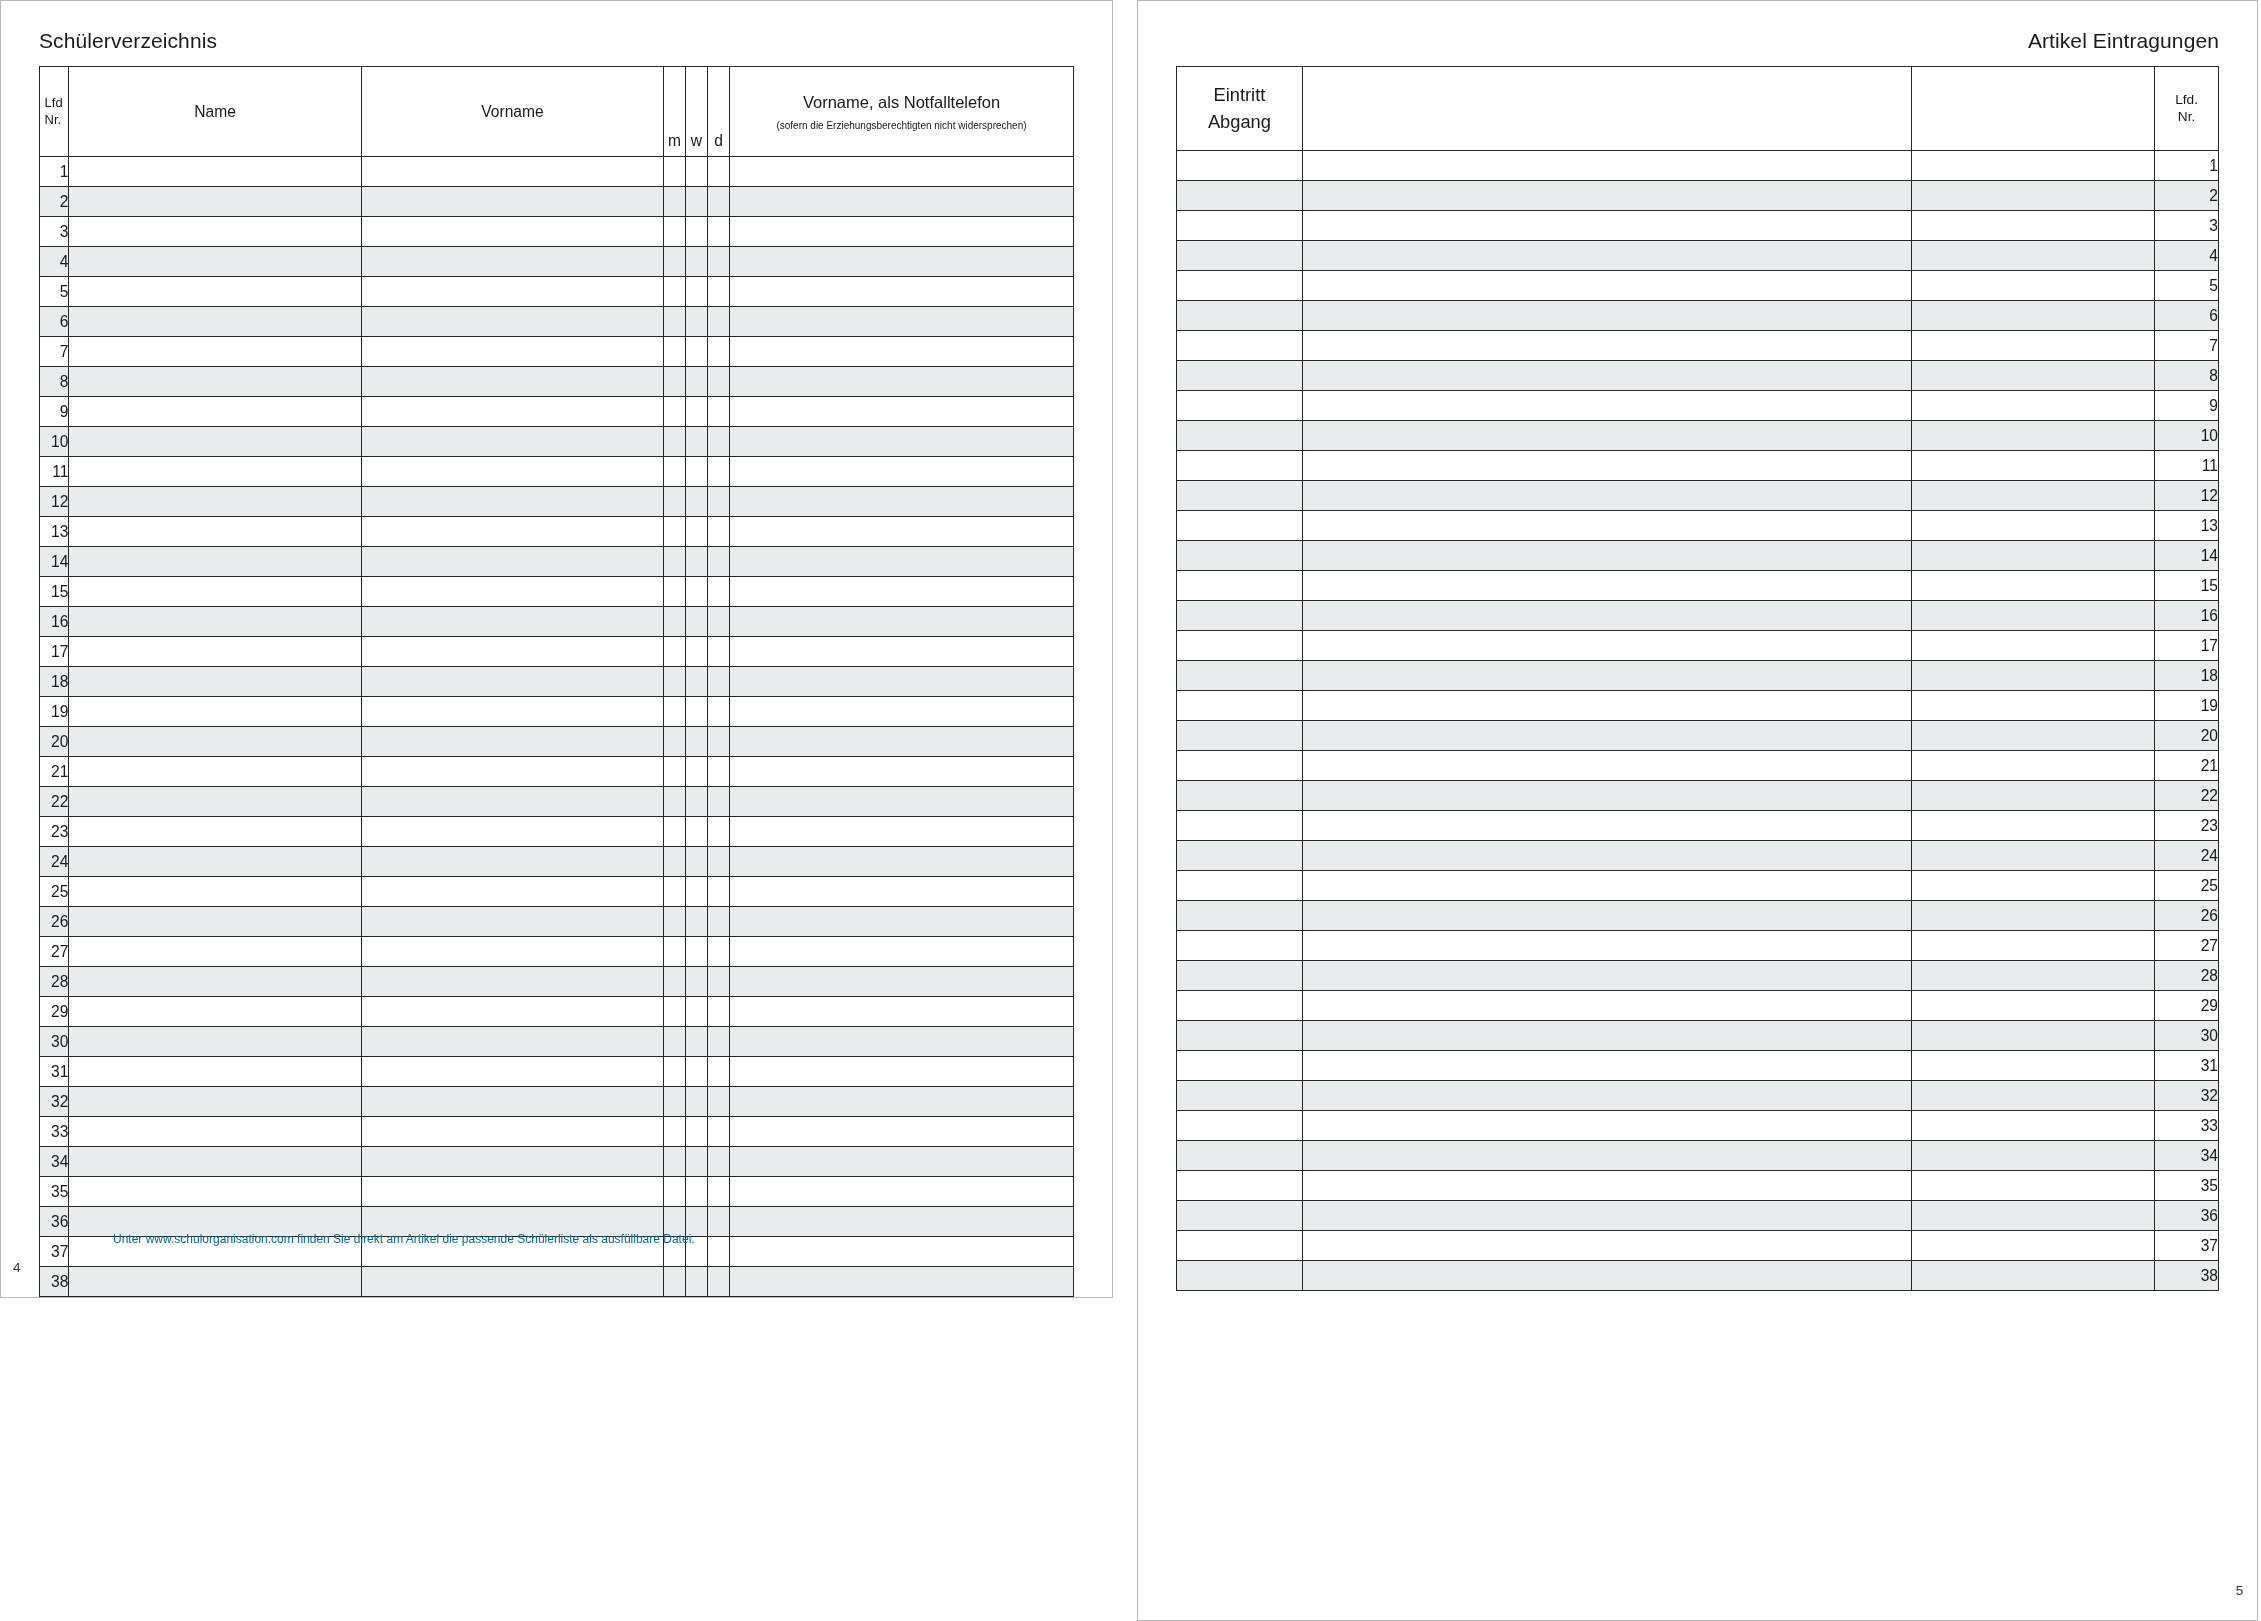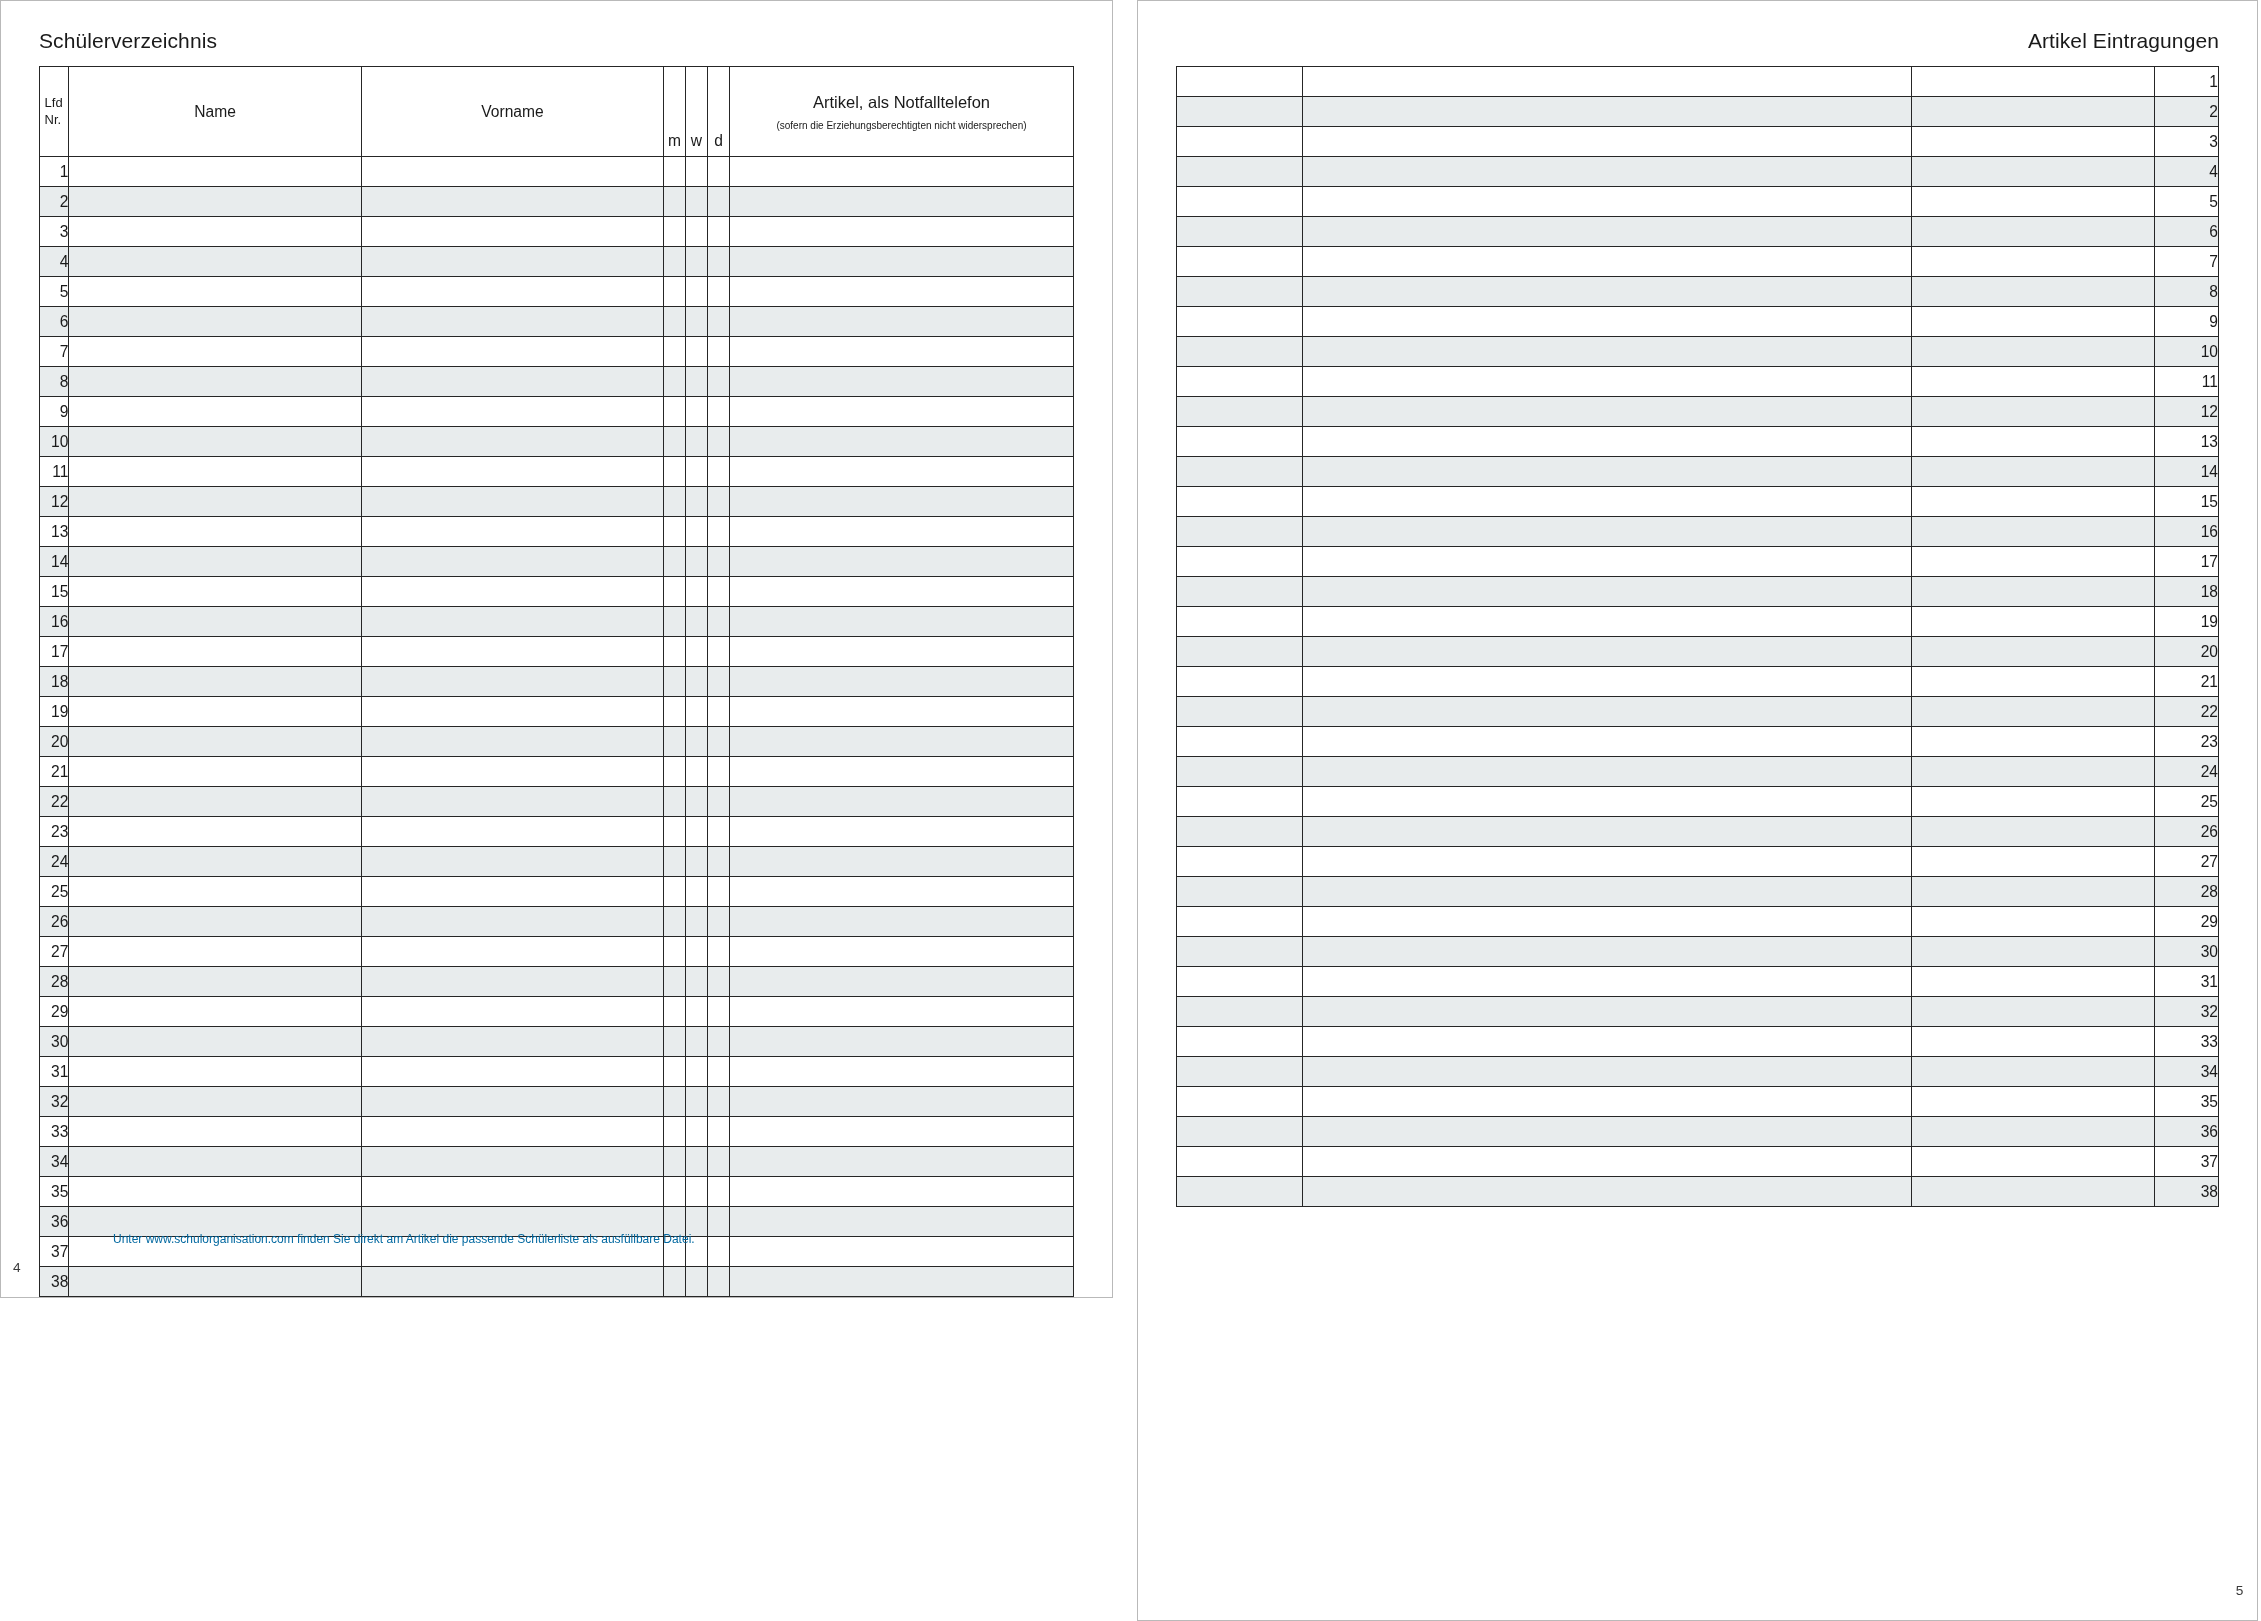--- a/index.html
+++ b/index.html
@@ -175,21 +175,21 @@
               <td class="lfd">
                 <span>Lfd</span><br>
                 <span>Nr.</span>
               </td>
               <td>Name</td>
               <td>Vorname</td>
               <td class="mwd">m</td>
               <td class="mwd">w</td>
               <td class="mwd">d</td>
               <td class="tel">
-                <span class="tel-main">Artikel, als Notfalltelefon</span>
+                <span class="tel-main">Vorname, als Notfalltelefon</span>
                 <span class="tel-sub">(sofern die Erziehungsberechtigten nicht widersprechen)</span>
               </td>
             </tr>
           <tr class="row">
                 <td class="numcell">1</td>
                 <td></td>
                 <td></td>
                 <td></td>
                 <td></td>
                 <td></td>
@@ -541,20 +541,32 @@
         <div class="page-title title-right">Artikel Eintragungen</div>
 
         <table class="reg">
           <colgroup>
             <col style="width:71px">
             <col style="width:344px">
             <col style="width:137px">
             <col style="width:36px">
           </colgroup>
           <tbody id="right-body">
+            <tr class="hdr hdr-right">
+              <td class="ea">
+                <span>Eintritt</span><br>
+                <span>Abgang</span>
+              </td>
+              <td></td>
+              <td></td>
+              <td class="lfdr">
+                <span>Lfd.</span><br>
+                <span>Nr.</span>
+              </td>
+            </tr>
           <tr class="row">
                 <td></td>
                 <td></td>
                 <td></td>
                 <td class="numcell-r">1</td>
               </tr>
               <tr class="row shade">
                 <td></td>
                 <td></td>
                 <td></td>

